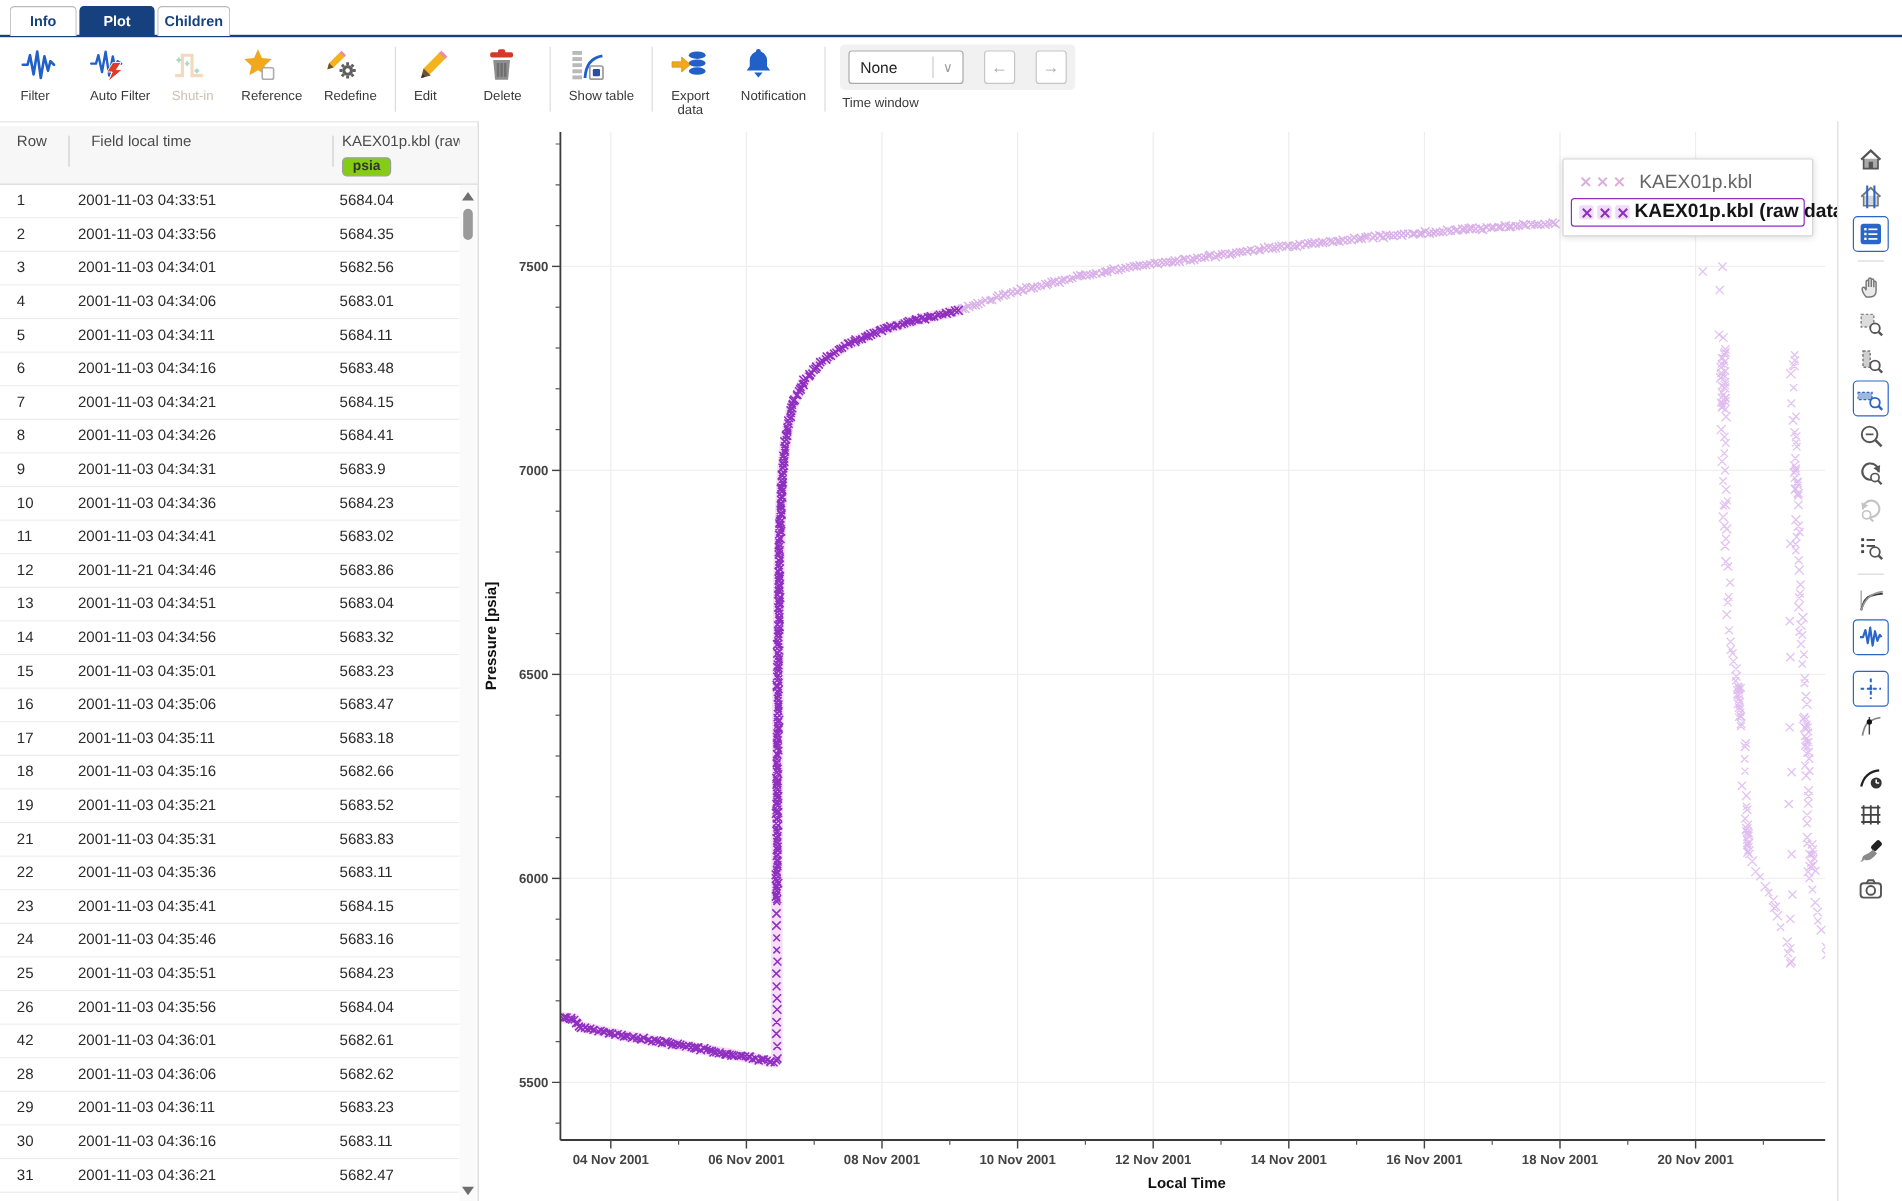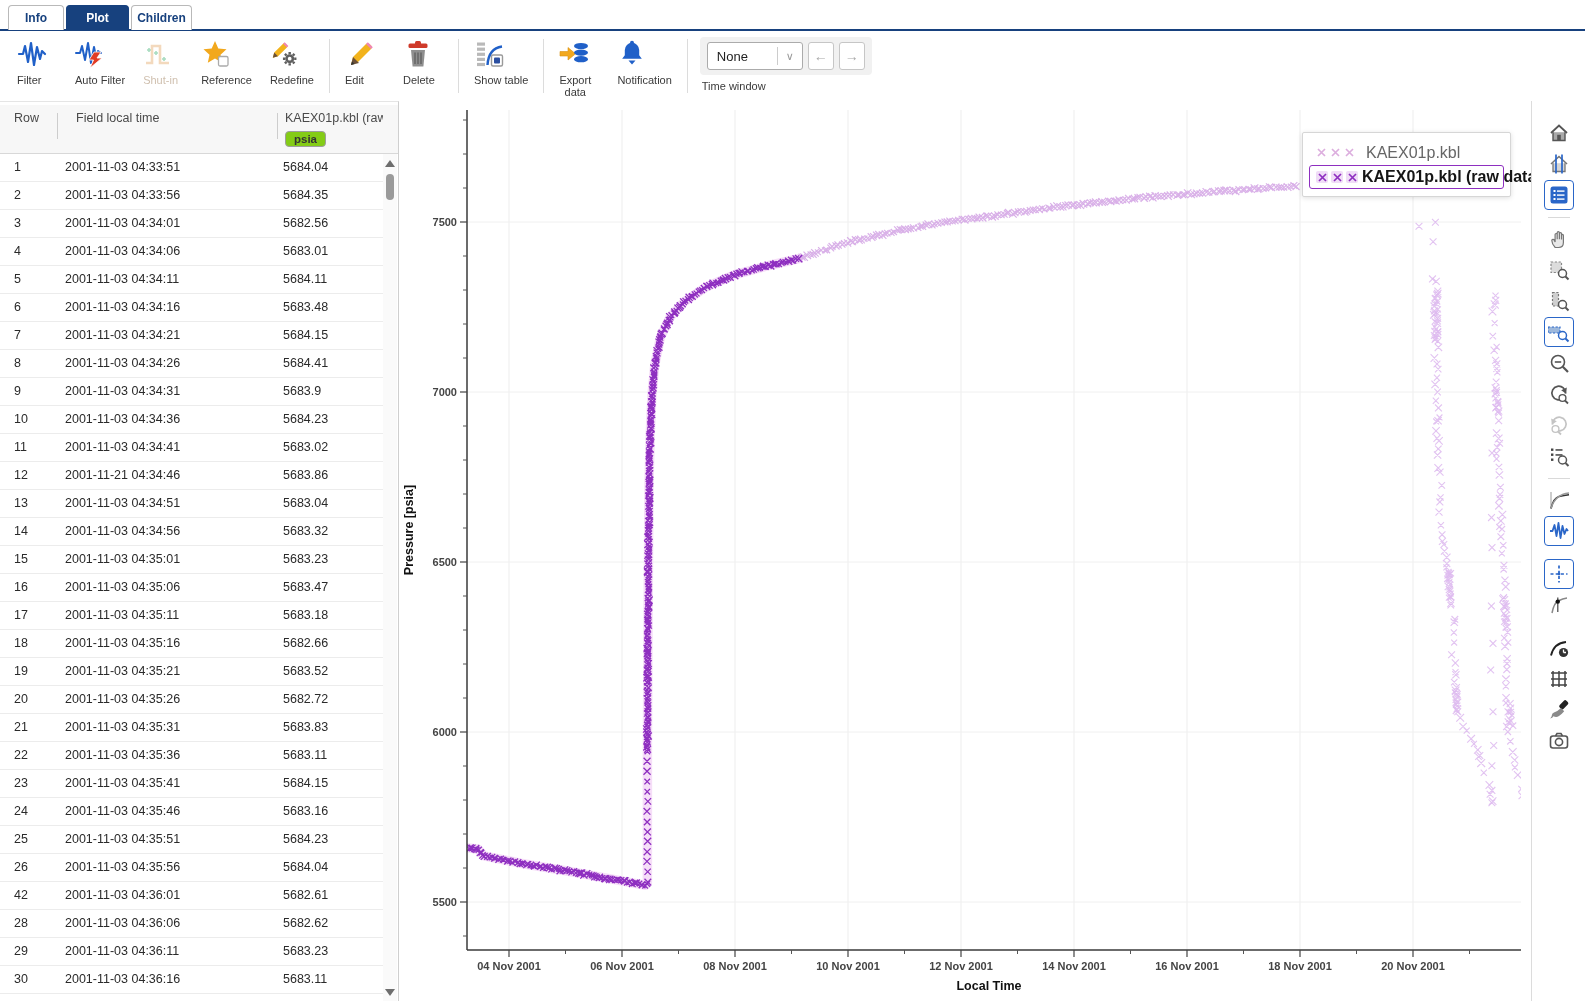--- a/index.html
+++ b/index.html
@@ -14,21 +14,21 @@
   .tab.active{background:#17417e;color:#fff;border-color:#17417e;}
   
   .toolbar{position:absolute;left:0;top:31px;width:100%;height:70px;background:#fff;
            display:flex;align-items:flex-start;padding:6px 0 0 8px;box-sizing:border-box;}
   .tb-btn{display:flex;flex-direction:column;align-items:flex-start;gap:5px;padding:2px 9px;min-width:40px;}
   .tb-btn .tb-icon{width:30px;height:30px;}
   .tb-btn .tb-label{font-size:11px;color:#3a3a3a;white-space:pre;text-align:center;line-height:12px;}
   .tb-btn.disabled .tb-label{color:#cfbfae;}
   .tb-sep{width:1px;height:54px;background:#dcdcdc;margin:2px 6px 0 6px;flex:none;}
   .tw-wrap{display:flex;flex-direction:column;margin-left:6px;}
-  .tw-panel{background:#f1f1f1;border-radius:4px;padding:5px 7px;display:flex;align-items:center;gap:5px;}
+  .tw-panel{background:#f1f1f1;border-radius:4px;padding:5px 7px;display:flex;align-items:center;gap:17px;}
   .tw-select{width:94px;height:26px;background:#fff;border:1px solid #ababab;border-radius:3px;
              display:flex;align-items:center;font-size:13px;color:#222;}
   .tw-select .val{flex:1;padding-left:9px;}
   .tw-select .chev{width:24px;height:18px;border-left:1px solid #ccc;display:flex;align-items:center;justify-content:center;color:#999;font-size:11px;}
   .tw-arrow{width:24px;height:26px;background:#fff;border:1px solid #c6c6c6;border-radius:3px;
             display:flex;align-items:center;justify-content:center;color:#a7a7a7;font-size:14px;}
   .tw-label{font-size:11px;color:#3a3a3a;margin:5px 0 0 2px;}
   
   .content{position:absolute;left:0;top:101px;width:100%;height:900px;}
   
@@ -297,25 +297,20 @@
           </div>
           <div class="trow">
             <span class="c0">18</span>
             <span class="c1">2001-11-03 04:35:16</span>
             <span class="c2">5682.66</span>
           </div>
           <div class="trow">
             <span class="c0">19</span>
             <span class="c1">2001-11-03 04:35:21</span>
             <span class="c2">5683.52</span>
-          </div>
-          <div class="trow">
-            <span class="c0">20</span>
-            <span class="c1">2001-11-03 04:35:26</span>
-            <span class="c2">5682.72</span>
           </div>
           <div class="trow">
             <span class="c0">21</span>
             <span class="c1">2001-11-03 04:35:31</span>
             <span class="c2">5683.83</span>
           </div>
           <div class="trow">
             <span class="c0">22</span>
             <span class="c1">2001-11-03 04:35:36</span>
             <span class="c2">5683.11</span>

